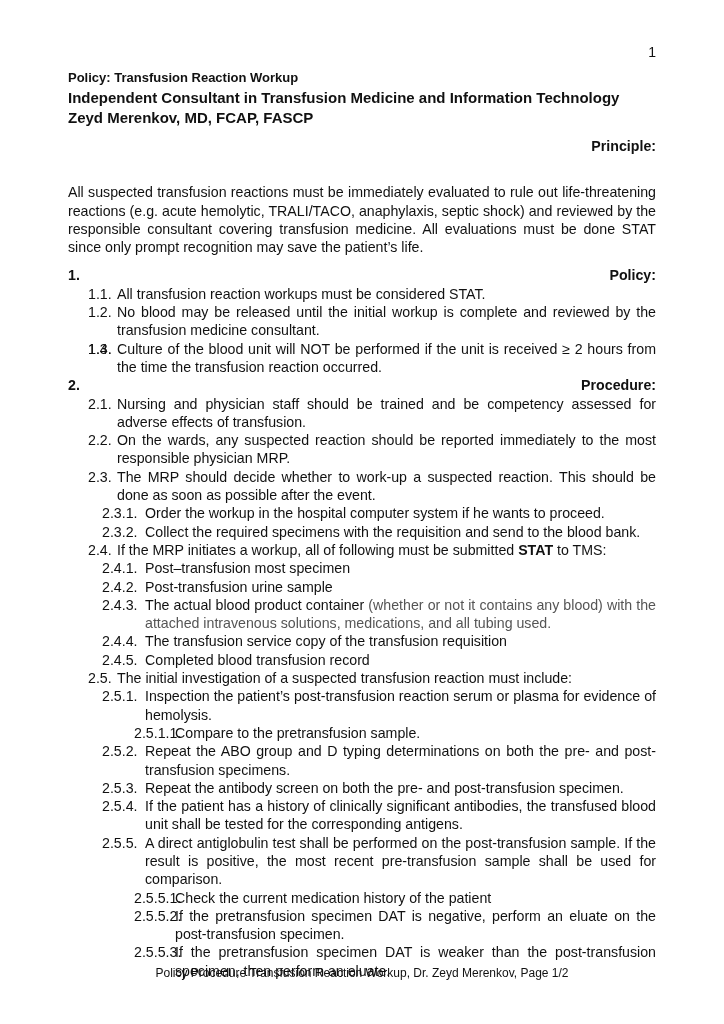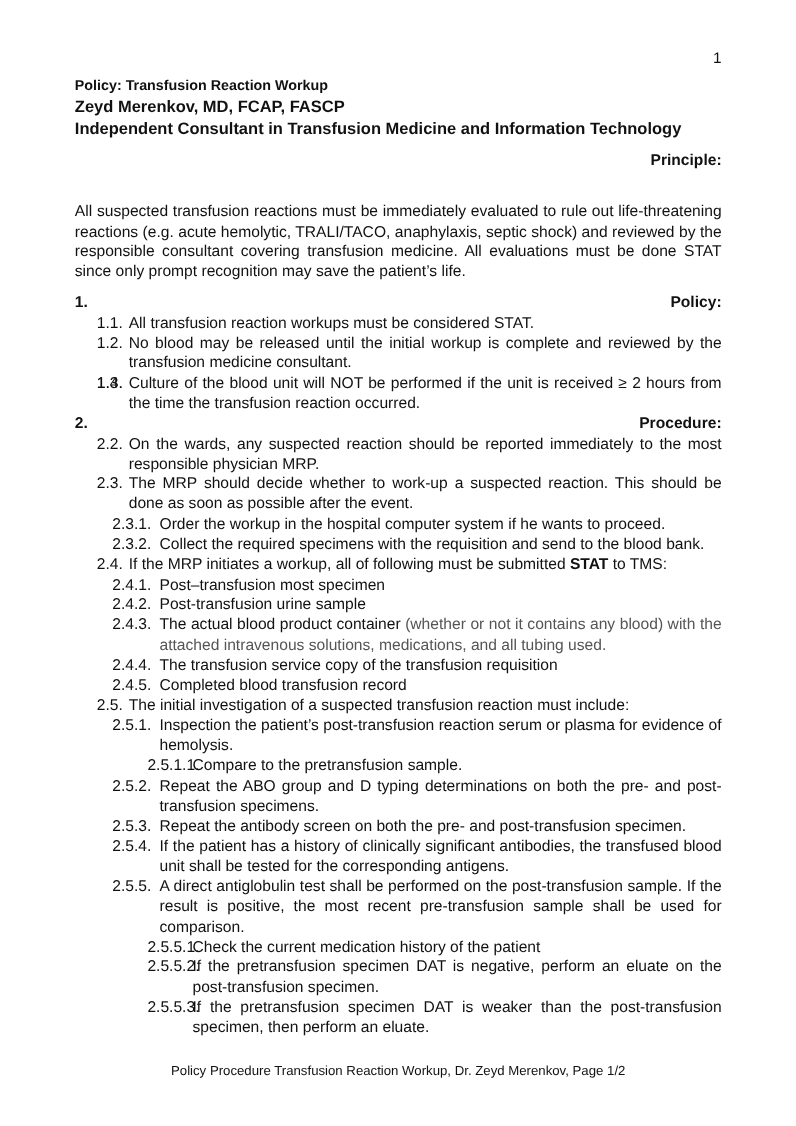--- a/index.html
+++ b/index.html
@@ -25,40 +25,41 @@
   .grey { color: #555; }
   .footer { position: absolute; top: 966px; left: 0; width: 724px; text-align: center; font-size: 12px; }
 </style>
 </head>
 <body>
 
 <div class="page-num">1</div>
 
 <div class="content">
   <div class="title">Policy:  Transfusion Reaction Workup</div>
+  <div class="sub">Independent Consultant in Transfusion Medicine and Information Technology</div>
   <div class="sub">Zeyd Merenkov, MD, FCAP, FASCP</div>
-  <div class="sub">Independent Consultant in Transfusion Medicine and Information Technology</div>
   <div class="gap"></div>
   <div class="h">Principle:</div>
   <div class="just">All suspected transfusion reactions must be immediately evaluated to rule out life-threatening reactions (e.g. acute hemolytic, TRALI/TACO, anaphylaxis, septic shock) and reviewed by the responsible consultant covering transfusion medicine.  All evaluations must be done STAT since only prompt recognition may save the patient’s life.</div>
   <div class="gap"></div>
 
   <div class="row l1 h">
     <span class="num">1.</span>
     <span>Policy:</span>
   </div>
   <div class="row l2"><span class="num">1.1.</span><span>All transfusion reaction workups must be considered STAT.</span></div>
   <div class="row l2"><span class="num">1.2.</span><span>No blood may be released until the initial workup is complete and reviewed by the transfusion medicine consultant.</span></div>
   <div class="row l2"><span class="num">1.3.</span></div>
   <div class="row l2"><span class="num">1.4.</span><span>Culture of the blood unit will NOT be performed if the unit is received ≥ 2 hours from the time the transfusion reaction occurred.</span></div>
 
   <div class="row l1 h">
     <span class="num">2.</span>
     <span>Procedure:</span>
   </div>
+  <div class="row l2"><span class="num">2.1.</span><span>Nursing and physician staff should be trained and be competency assessed for adverse effects of transfusion.</span></div>
   <div class="row l2"><span class="num">2.2.</span><span>On the wards, any suspected reaction should be reported immediately to the most responsible physician MRP.</span></div>
   <div class="row l2"><span class="num">2.3.</span><span>The MRP should decide whether to work-up a suspected reaction.  This should be done as soon as possible after the event.</span></div>
   <div class="row l3"><span class="n3">2.3.1.</span><span>Order the workup in the hospital computer system if he wants to proceed.</span></div>
   <div class="row l3"><span class="n3">2.3.2.</span><span>Collect the required specimens with the requisition and send to the blood bank.</span></div>
   <div class="row l2"><span class="num">2.4.</span><span>If the MRP initiates a workup, all of following must be submitted </span><b>STAT</b><span> to TMS:</span></div>
   <div class="row l3"><span class="n3">2.4.1.</span><span>Post–transfusion most specimen</span></div>
   <div class="row l3"><span class="n3">2.4.2.</span><span>Post-transfusion urine sample</span></div>
   <div class="row l3"><span class="n3">2.4.3.</span><span>The actual blood product container </span><span class="grey">(whether or not it contains any blood) with the attached intravenous solutions, medications, and all tubing used.</span></div>
   <div class="row l3"><span class="n3">2.4.4.</span><span>The transfusion service copy of the transfusion requisition</span></div>
   <div class="row l3"><span class="n3">2.4.5.</span><span>Completed blood transfusion record</span></div>

